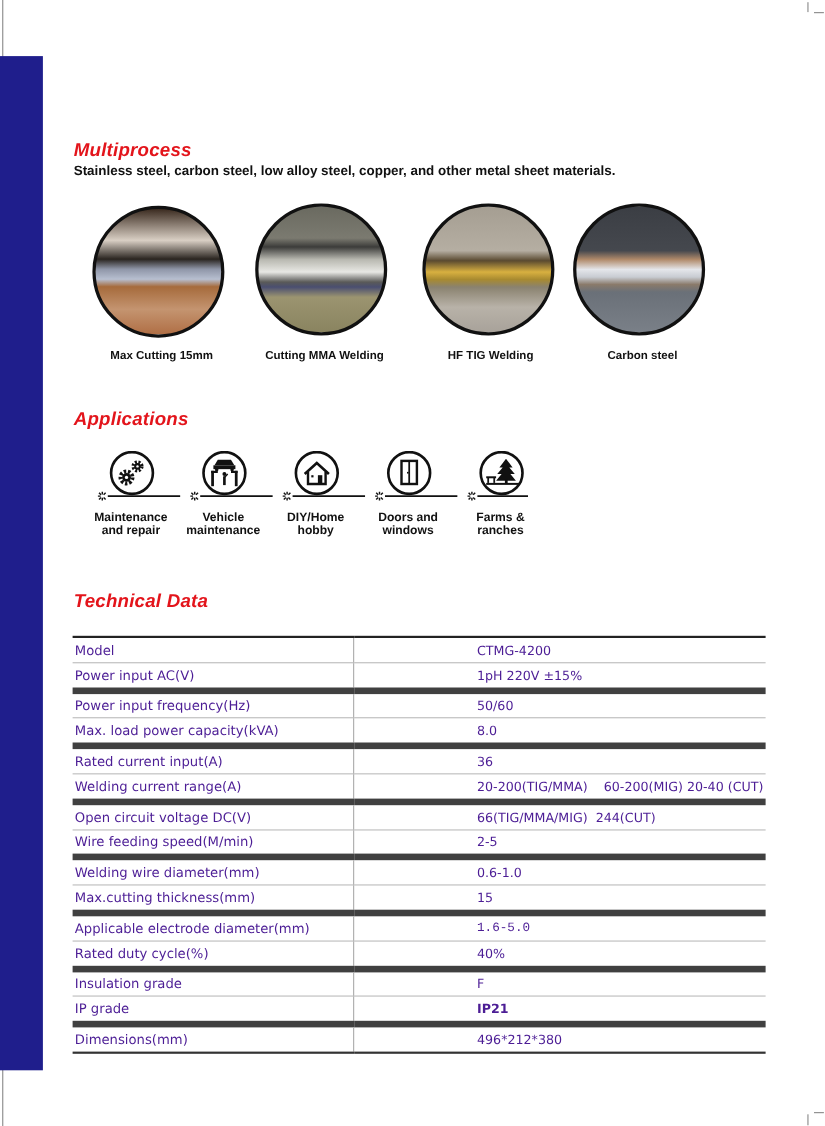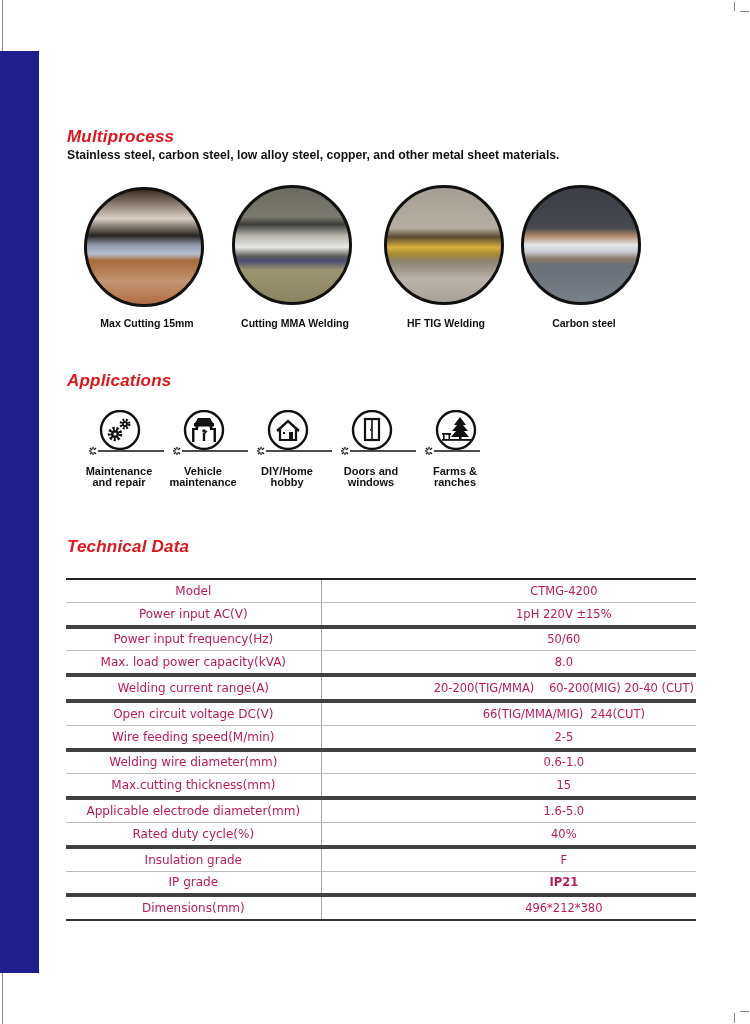--- a/index.html
+++ b/index.html
@@ -8,22 +8,22 @@
   .blue-bar { position:absolute; left:0; top:51px; width:39px; height:922px; background:#1f1e8c; }
   .crop-mark { position:absolute; background:#888; }
   .section-title { position:absolute; left:67px; font-weight:bold; font-style:italic; color:#e3141b; font-size:17px; letter-spacing:0.2px; }
   .subtitle { position:absolute; left:67px; top:148px; font-weight:bold; font-size:12.2px; color:#111; }
   .photo { position:absolute; width:120px; height:120px; border-radius:50%; border:3px solid #111; box-sizing:border-box; overflow:hidden; }
   .photo-label { position:absolute; top:317px; width:160px; text-align:center; font-weight:bold; font-size:10.5px; }
   .app { position:absolute; top:410px; width:90px; }
   .app-icon { position:absolute; left:18px; top:0; width:44px; height:44px; }
   .app-label { position:absolute; top:56px; left:-10px; width:90px; text-align:center; font-weight:bold; font-size:11px; line-height:11px; }
   table.spec { position:absolute; left:66px; top:578px; width:630px; border-collapse:collapse; font-family:"DejaVu Sans", sans-serif; font-size:12px; }
-  table.spec td { height:21.8px; padding:0 2px; border-bottom:1.3px solid #bbb; vertical-align:middle; color:#be185d;text-align:center; }
-  table.spec tr.even td { border-bottom:4px solid #404040; }
+  table.spec td { height:21.8px; padding:0 2px; border-bottom:1.3px solid #bbb; vertical-align:middle; color:#4c1d95; }
+  table.spec tr.even td { border-bottom:6px solid #404040; }
   table.spec tr:first-child td { border-top:2px solid #222; }
   table.spec tr:last-child td { border-bottom:2px solid #333; }
   table.spec td.k { width:254px; border-right:1px solid #aaa; }
   table.spec td.v { padding-left:112px; font-size:11.5px; }
 </style>
 </head>
 <body>
 
 <div class="crop-left"></div>
 <div class="blue-bar"></div>
@@ -174,20 +174,24 @@
         <td class="v" style="white-space: pre;">1pH 220V ±15%</td>
       </tr>
       <tr>
         <td class="k">Power input frequency(Hz)</td>
         <td class="v" style="white-space: pre;">50/60</td>
       </tr>
       <tr class="even">
         <td class="k">Max. load power capacity(kVA)</td>
         <td class="v" style="white-space: pre;">8.0</td>
       </tr>
+      <tr>
+        <td class="k">Rated current input(A)</td>
+        <td class="v" style="white-space: pre;">36</td>
+      </tr>
       <tr class="even">
         <td class="k">Welding current range(A)</td>
         <td class="v" style="white-space: pre;">20-200(TIG/MMA)    60-200(MIG) 20-40 (CUT)</td>
       </tr>
       <tr>
         <td class="k">Open circuit voltage DC(V)</td>
         <td class="v" style="white-space: pre;">66(TIG/MMA/MIG)  244(CUT)</td>
       </tr>
       <tr class="even">
         <td class="k">Wire feeding speed(M/min)</td>
@@ -196,21 +200,21 @@
       <tr>
         <td class="k">Welding wire diameter(mm)</td>
         <td class="v" style="white-space: pre;">0.6-1.0</td>
       </tr>
       <tr class="even">
         <td class="k">Max.cutting thickness(mm)</td>
         <td class="v" style="white-space: pre;">15</td>
       </tr>
       <tr>
         <td class="k">Applicable electrode diameter(mm)</td>
-        <td class="v" style="white-space: pre;">1.6-5.0</td>
+        <td class="v" style="white-space: pre; font-family: Liberation Mono, monospace;">1.6-5.0</td>
       </tr>
       <tr class="even">
         <td class="k">Rated duty cycle(%)</td>
         <td class="v" style="white-space: pre;">40%</td>
       </tr>
       <tr>
         <td class="k">Insulation grade</td>
         <td class="v" style="white-space: pre;">F</td>
       </tr>
       <tr class="even">

